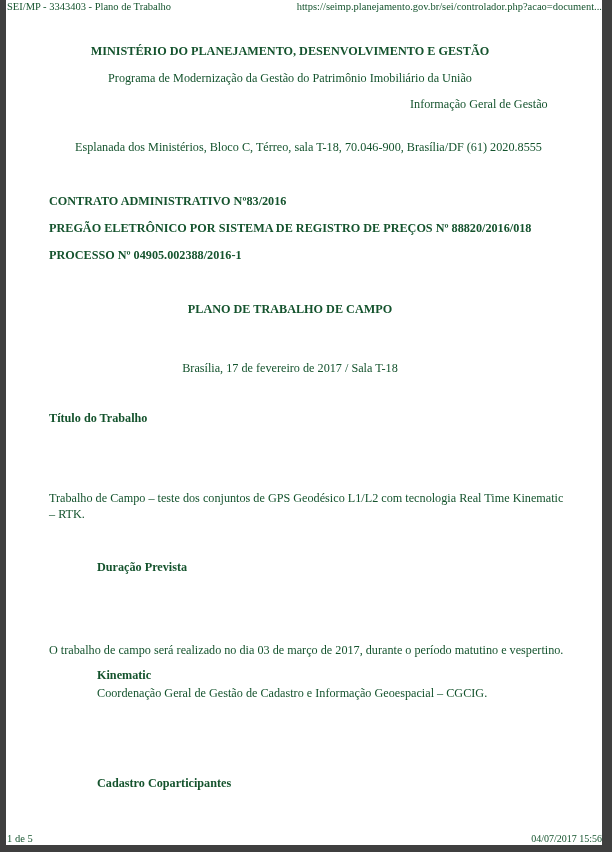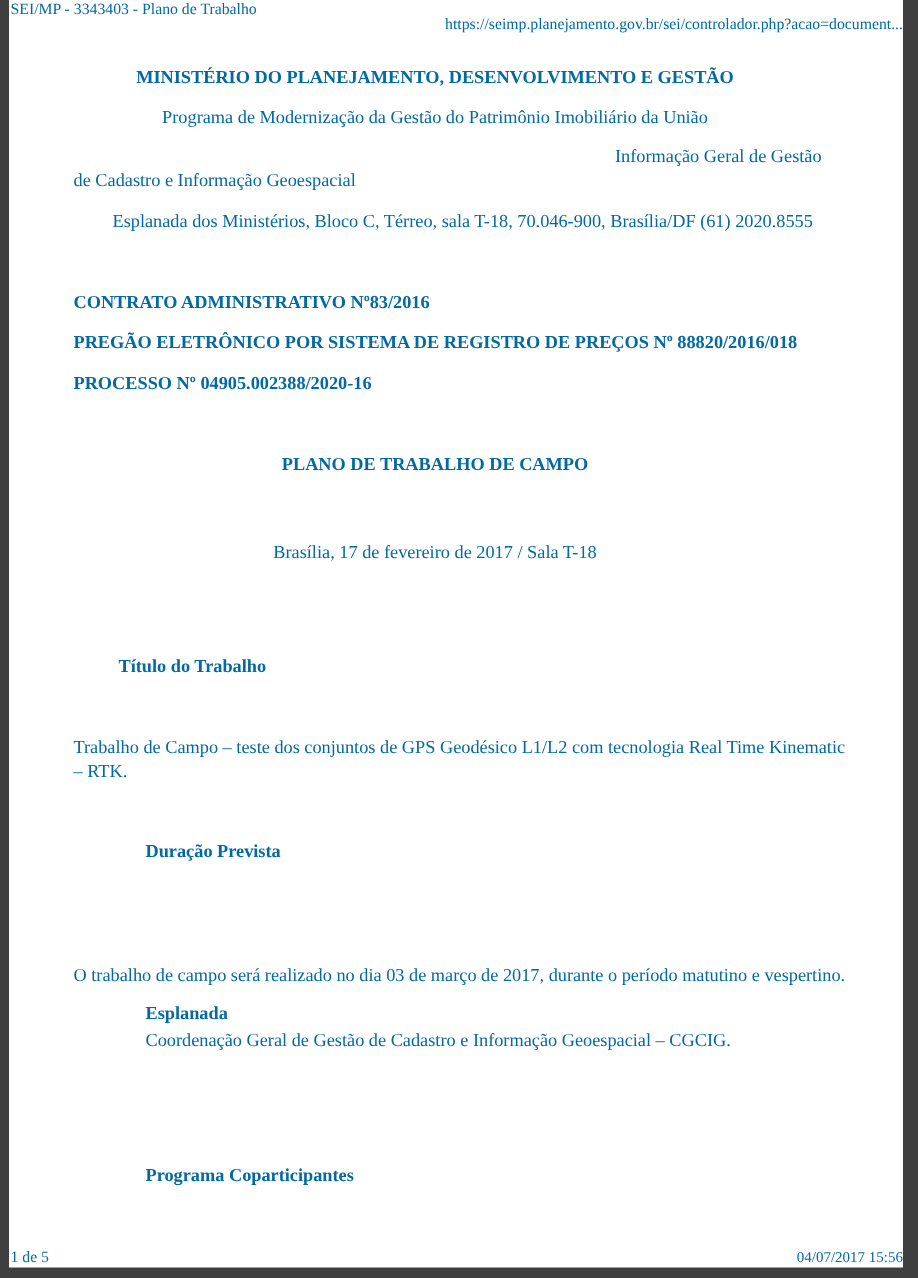--- a/index.html
+++ b/index.html
@@ -11,33 +11,33 @@
     background: #3f3f3f;
   }
   .page {
     position: absolute;
     left: 6px;
     top: 0;
     width: 596px;
     height: 845px;
     background: #ffffff;
     font-family: "Liberation Serif", "DejaVu Serif", serif;
-    color: #0369a1;
+    color: #14532d;
   }
   .hdr-left {
     position: absolute;
     left: 1px;
     top: 1px;
     font-size: 10.5px;
     white-space: nowrap;
   }
   .hdr-right {
     position: absolute;
     right: 0px;
-    top: 11px;
+    top: 1px;
     font-size: 10.5px;
     white-space: nowrap;
   }
   .ftr-left {
     position: absolute;
     left: 1px;
     top: 833px;
     font-size: 10.5px;
   }
   .ftr-right {
@@ -60,38 +60,37 @@
 <body>
 
 <div class="page">
 
   <div class="hdr-left">SEI/MP - 3343403 - Plano de Trabalho</div>
   <div class="hdr-right">https://seimp.planejamento.gov.br/sei/controlador.php?acao=document...</div>
 
   <div class="line b center" style="top:44px;">MINISTÉRIO DO PLANEJAMENTO, DESENVOLVIMENTO E GESTÃO</div>
   <div class="line center" style="top:71px;">Programa de Modernização da Gestão do Patrimônio Imobiliário da União</div>
   <div class="line" style="top:97px; left:404px;">Informação Geral de Gestão</div>
-  <div class="line" style="top:113px; left:43px;">de Cadastro e Informação Geoespacial</div>
   <div class="line" style="top:140px; left:69px;">Esplanada dos Ministérios, Bloco C, Térreo, sala T-18, 70.046-900, Brasília/DF (61) 2020.8555</div>
 
   <div class="line b" style="top:194px; left:43px;">CONTRATO ADMINISTRATIVO Nº83/2016</div>
   <div class="line b" style="top:221px; left:43px;">PREGÃO ELETRÔNICO POR SISTEMA DE REGISTRO DE PREÇOS Nº 88820/2016/018</div>
-  <div class="line b" style="top:248px; left:43px;">PROCESSO Nº 04905.002388/2020-16</div>
+  <div class="line b" style="top:248px; left:43px;">PROCESSO Nº 04905.002388/2016-1</div>
 
   <div class="line b center" style="top:302px;">PLANO DE TRABALHO DE CAMPO</div>
   <div class="line center" style="top:329px;margin-top:32px;">Brasília, 17 de fevereiro de 2017 / Sala T-18</div>
 
 
-  <div class="line b" style="top:437px; left:43px;margin-left:30px;">Título do Trabalho</div>
+  <div class="line b" style="top:411px; left:43px;">Título do Trabalho</div>
   <div class="line" style="top:491px; left:43px;">Trabalho de Campo – teste dos conjuntos de GPS Geodésico L1/L2 com tecnologia Real Time Kinematic</div>
   <div class="line" style="top:507px; left:43px;">– RTK.</div>
 
   <div class="line b" style="top:560px; left:91px;">Duração Prevista</div>
   <div class="line" style="top:614px; left:43px;margin-top:29px;">O trabalho de campo será realizado no dia 03 de março de 2017, durante o período matutino e vespertino.</div>
 
-  <div class="line b" style="top:668px; left:91px;">Esplanada</div>
+  <div class="line b" style="top:668px; left:91px;">Kinematic</div>
   <div class="line" style="top:686px; left:91px;">Coordenação Geral de Gestão de Cadastro e Informação Geoespacial – CGCIG.</div>
 
-  <div class="line b" style="top:776px; left:91px;">Programa Coparticipantes</div>
+  <div class="line b" style="top:776px; left:91px;">Cadastro Coparticipantes</div>
 
   <div class="ftr-left">1 de 5</div>
   <div class="ftr-right">04/07/2017 15:56</div>
 </div>
 
 </body></html>

